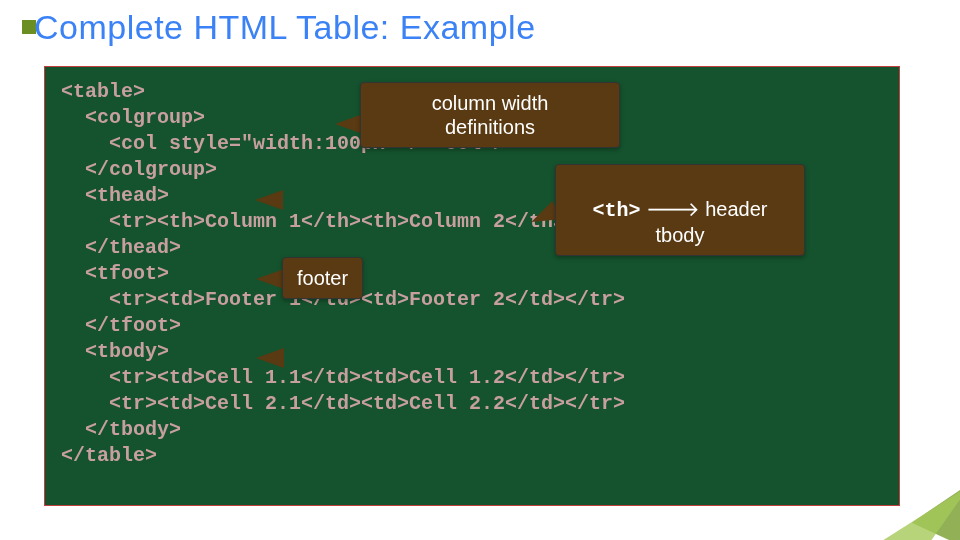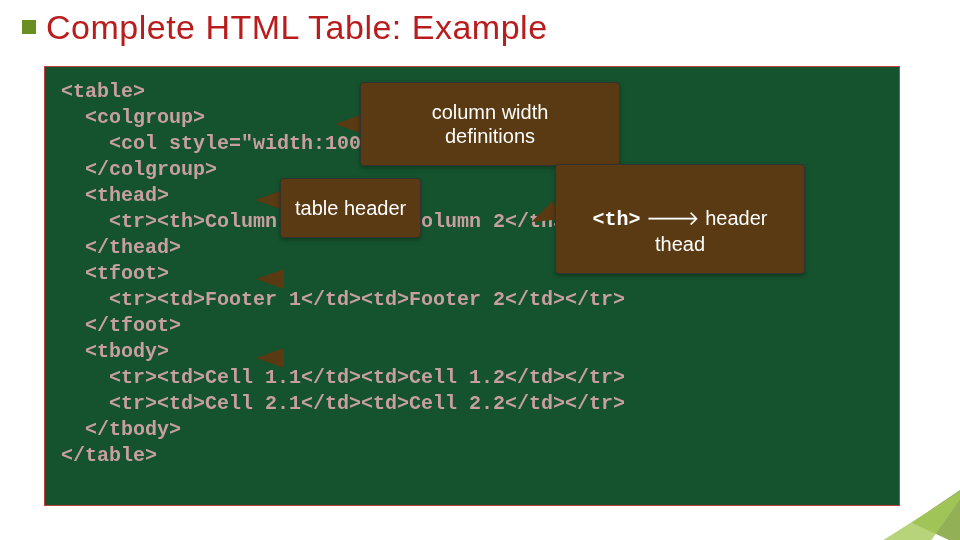--- a/index.html
+++ b/index.html
@@ -13,23 +13,23 @@
     position: relative;
   }
   .slide {
     position: relative;
     width: 960px;
     height: 540px;
   }
   .title {
     position: absolute;
     top: 8px;
-    left: 46px;
+    left: 34px;
     font-size: 34px;
-    color: #b91c1c;
+    color: #3b82f6;
     font-weight: 400;
     letter-spacing: 0.5px;
   }
   .title-bullet {
     position: absolute;
     top: 20px;
     left: 22px;
     width: 14px;
     height: 14px;
     background: #6b8e23;
@@ -52,21 +52,21 @@
     color: #c79f9f;
     font-weight: bold;
     white-space: pre;
   }
   .callout {
     position: absolute;
     background: #5a3a12;
     border: 1px solid #333;
     color: #fff;
     font-size: 20px;
-    padding: 17px 14px;
+    padding: 8px 14px;
     border-radius: 4px;
     text-align: center;
     line-height: 24px;
     box-shadow: 0 2px 4px rgba(0,0,0,0.3);
   }
   .callout .th {
     font-weight: bold;
     font-family: Liberation Mono, monospace;
   }
   .pointer {
@@ -157,29 +157,29 @@
     &lt;tr&gt;&lt;td&gt;Cell 2.1&lt;/td&gt;&lt;td&gt;Cell 2.2&lt;/td&gt;&lt;/tr&gt;
   &lt;/tbody&gt;
 &lt;/table&gt;</div>
   </div>
 
   <div class="pointer left" style="top:114px; left:335px;"></div>
   <div class="callout" style="top:82px; left:360px; width:230px; white-space:pre-line;">column width
 definitions</div>
 
   <div class="pointer left" style="top:190px; left:255px;"></div>
-  <div class="callout" style="top:178px; left:280px;">table header</div>
 
   <div class="pointer downleft" style="top:206px; left:530px;"></div>
   <div class="callout" style="top:164px; left:555px; width:220px; white-space:pre-line;">
     <span class="th">&lt;th&gt;</span><span> 🡒 header
-thead</span>
+tbody</span>
   </div>
 
   <div class="pointer left" style="top:269px; left:256px;"></div>
+  <div class="callout" style="top:257px; left:282px;">footer</div>
 
   <div class="pointer left" style="top:348px; left:256px;"></div>
 
   <div class="deco">
     <div class="leaf l1"></div>
     <div class="leaf l2"></div>
     <div class="leaf l3"></div>
     <div class="leaf l4"></div>
   </div>
 

